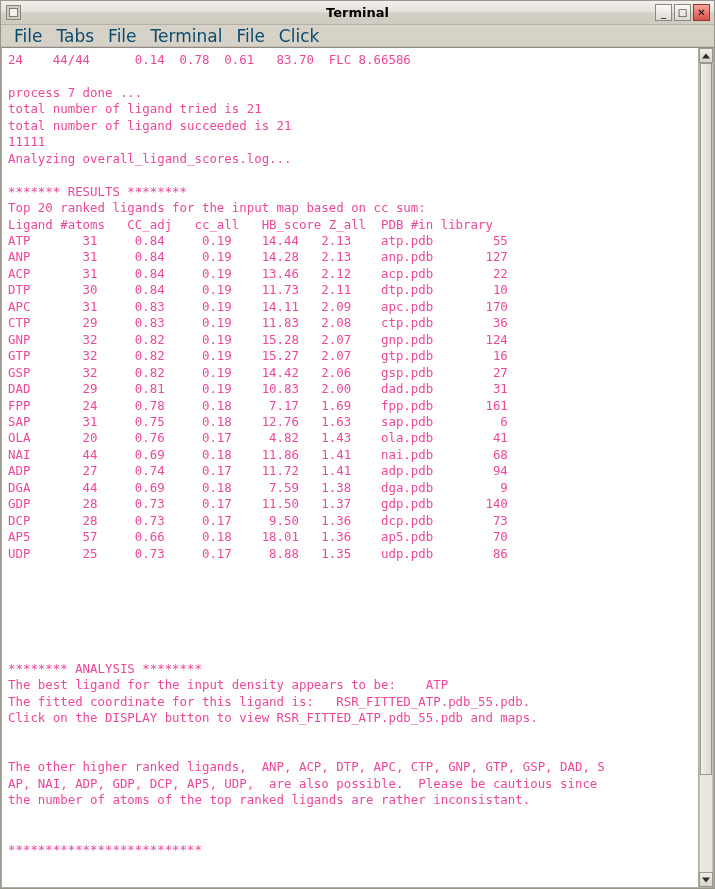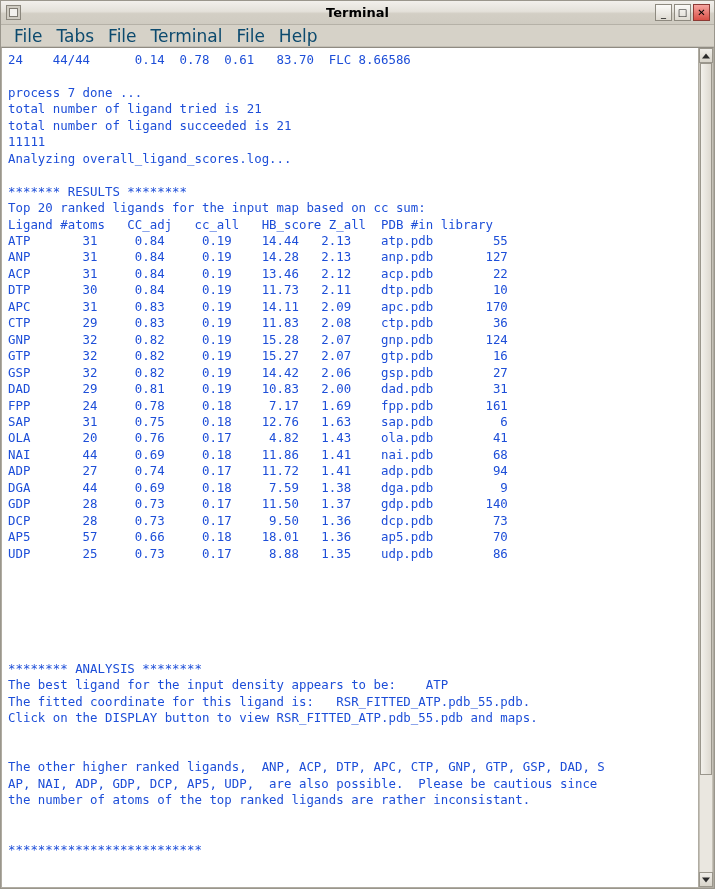--- a/index.html
+++ b/index.html
@@ -115,21 +115,21 @@
     background: #ffffff;
     border: 1px solid #b0aca2;
     border-top: 1px solid #8f8b82;
     margin: 0;
     box-sizing: border-box;
     overflow: hidden;
   }
   .term-text {
     flex: 1 1 auto;
     background: #ffffff;
-    color: #1d4ed8;
+    color: #ec4899;
     font-family: "DejaVu Sans Mono", monospace;
     font-size: 12.4px;
     line-height: 16.45px;
     padding: 4px 0 0 6px;
     white-space: pre;
     overflow: hidden;
     letter-spacing: 0px;
   }
 
   
@@ -199,21 +199,21 @@
       <div class="tbtn close">✕</div>
     </div>
   </div>
 
   <div class="menubar">
     <div class="menu-item">File</div>
     <div class="menu-item">Tabs</div>
     <div class="menu-item">File</div>
     <div class="menu-item">Terminal</div>
     <div class="menu-item">File</div>
-    <div class="menu-item">Help</div>
+    <div class="menu-item">Click</div>
   </div>
 
   <div class="term-area">
     <div class="term-text">24    44/44      0.14  0.78  0.61   83.70  FLC 8.66586
 
 process 7 done ...
 total number of ligand tried is 21
 total number of ligand succeeded is 21
 11111
 Analyzing overall_ligand_scores.log...

